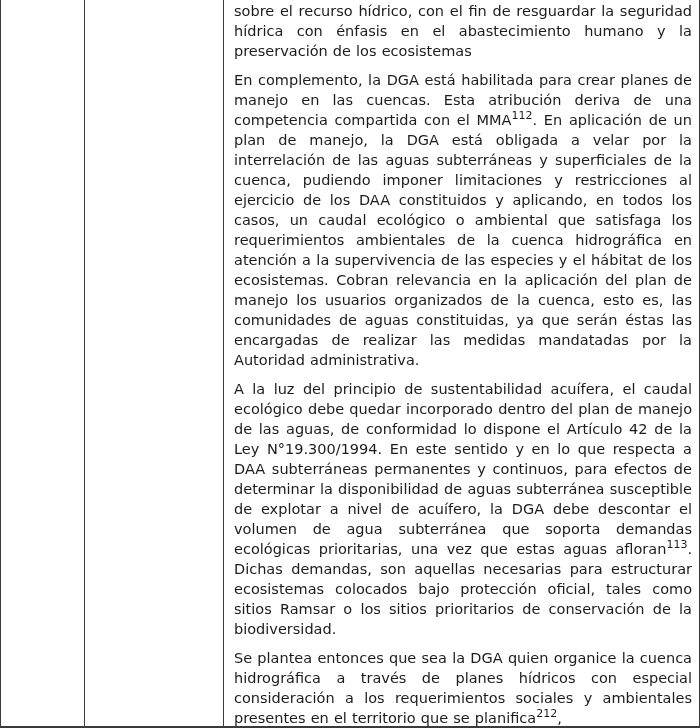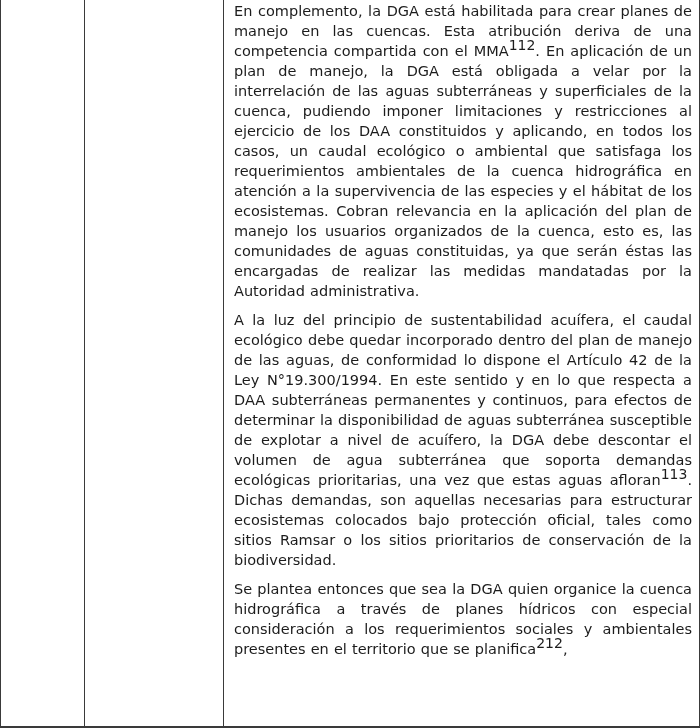--- a/index.html
+++ b/index.html
@@ -42,37 +42,38 @@
   }
   .cell-content p {
     margin: 0 0 9px 0;
     text-align: justify;
     font-size: 14.5px;
     line-height: 20px;
     color: #1c1c1c;
     word-spacing: 0.5px;
   }
   sup.fnref {
-    font-size: 14px;
+    font-size: 11px;
     line-height: 0;
     vertical-align: super;
   }
 </style>
 </head>
 <body>
 
 <div class="page">
   <div class="table-row">
 
     <div class="cell cell-1"></div>
 
     <div class="cell cell-2"></div>
 
     <div class="cell cell-content">
 
+      <p><span>sobre el recurso hídrico, con el fin de resguardar la seguridad hídrica con énfasis en el abastecimiento humano y la preservación de los ecosistemas</span></p>
 
       <p><span>En complemento, la DGA está habilitada para crear planes de manejo en las cuencas. Esta atribución deriva de una competencia compartida con el MMA</span><sup class="fnref">112</sup><span>. En aplicación de un plan de manejo, la DGA está obligada a velar por la interrelación de las aguas subterráneas y superficiales de la cuenca, pudiendo imponer limitaciones y restricciones al ejercicio de los DAA constituidos y aplicando, en todos los casos, un caudal ecológico o ambiental que satisfaga los requerimientos ambientales de la cuenca hidrográfica en atención a la supervivencia de las especies y el hábitat de los ecosistemas. Cobran relevancia en la aplicación del plan de manejo los usuarios organizados de la cuenca, esto es, las comunidades de aguas constituidas, ya que serán éstas las encargadas de realizar las medidas mandatadas por la Autoridad administrativa.</span></p>
 
       <p><span>A la luz del principio de sustentabilidad acuífera, el caudal ecológico debe quedar incorporado dentro del plan de manejo de las aguas, de conformidad lo dispone el Artículo 42 de la Ley N°19.300/1994. En este sentido y en lo que respecta a DAA subterráneas permanentes y continuos, para efectos de determinar la disponibilidad de aguas subterránea susceptible de explotar a nivel de acuífero, la DGA debe descontar el volumen de agua subterránea que soporta demandas ecológicas prioritarias, una vez que estas aguas afloran</span><sup class="fnref">113</sup><span>. Dichas demandas, son aquellas necesarias para estructurar ecosistemas colocados bajo protección oficial, tales como sitios Ramsar o los sitios prioritarios de conservación de la biodiversidad.</span></p>
 
       <p><span>Se plantea entonces que sea la DGA quien organice la cuenca hidrográfica a través de planes hídricos con especial consideración a los requerimientos sociales y ambientales presentes en el territorio que se planifica</span><sup class="fnref">212</sup><span>,</span></p>
 
     </div>
   </div>
 </div>

